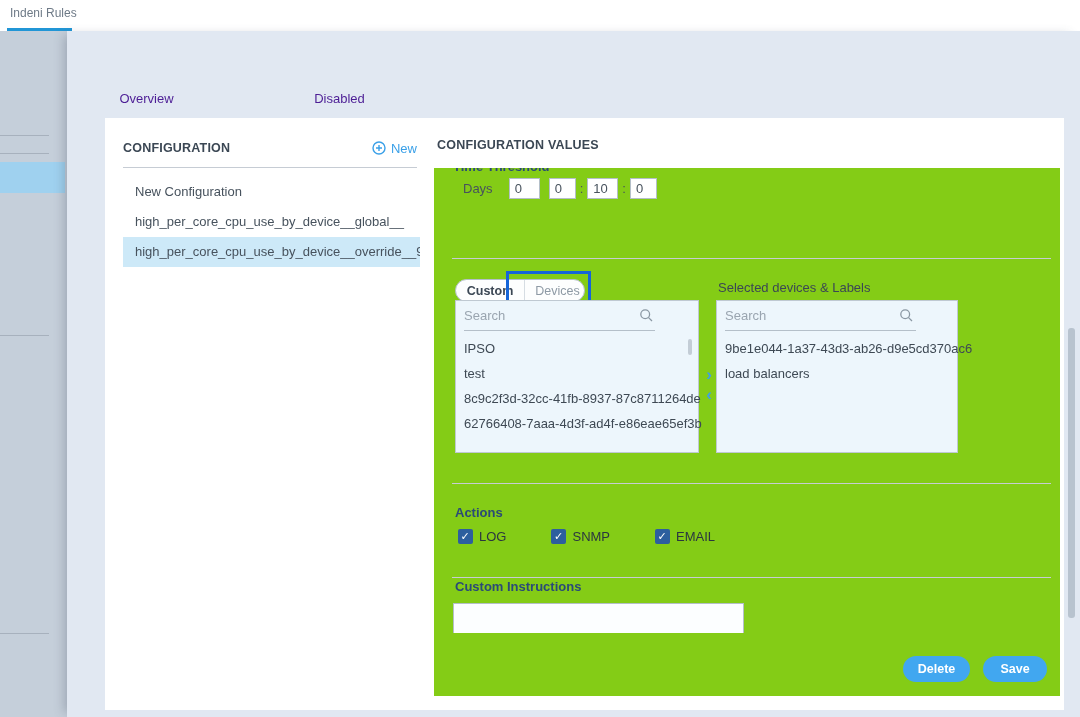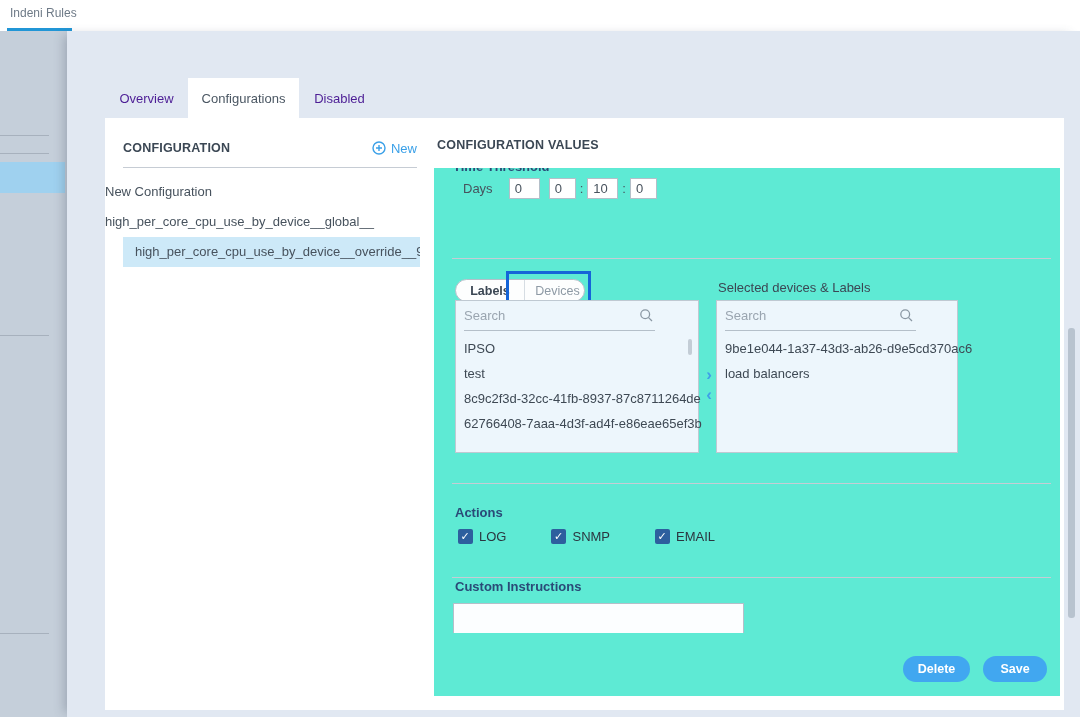--- a/index.html
+++ b/index.html
@@ -36,29 +36,29 @@
   .card { left:38px; top:87px; width:959px; height:592px; background:#ffffff; }
 
   
   .left-panel { left:0; top:0; width:329px; height:592px; }
   .lp-header-row { left:18px; top:18px; width:294px; height:24px; display:flex;
                    align-items:center; justify-content:space-between; }
   .panel-header { font-size:12.5px; font-weight:600; color:#3b4754; letter-spacing:.2px; }
   .new-button { display:flex; align-items:center; gap:5px; color:#3aa0e8; font-size:13px; cursor:pointer; }
   .lp-divider { left:18px; top:49px; width:294px; height:1px; background:#c6ccd4; }
   .config-list { left:0; top:59px; width:329px; }
-  .config-item { height:30px; line-height:30px; font-size:13px; color:#47525d;
+  .config-item { height:30px; line-height:30px; padding-left:30px; font-size:13px; color:#47525d;
                  white-space:nowrap; overflow:hidden; }
   .config-item.selected { background:#cde9f8; margin-left:18px; margin-right:14px; padding-left:12px; }
 
   
   .right-panel { left:329px; top:0; width:630px; height:592px; }
   .rp-header { left:3px; top:20px; }
 
-  .viewport { left:0; top:50px; width:626px; height:528px; background:#5eead4; overflow:hidden; }
+  .viewport { left:0; top:50px; width:626px; height:528px; background:#84cc16; overflow:hidden; }
   .scrollview { position:absolute; left:0; top:0; width:626px; height:465px; overflow:hidden; }
 
   .tt-label { position:absolute; left:19px; top:-9px; font-size:13px; font-weight:700; color:#2a4a77; }
 
   .days-row { position:absolute; left:29px; top:9px; height:22px; display:flex; align-items:center; }
   .days-label { font-size:13px; color:#47525d; margin-right:16px; }
   .time-input { height:21px; border:1px solid #b4bfc9; background:#fff; font-family:inherit;
                 font-size:13px; color:#47525d; padding-left:5px; margin-right:9px; }
   .ti-1 { width:31px; } .ti-2 { width:27px; margin-right:4px; } .ti-3 { width:31px; margin-right:4px; }
   .ti-4 { width:27px; }
@@ -130,21 +130,20 @@
   <div class="abs sb-line" style="top:122px"></div>
   <div class="abs sb-line" style="top:131px"></div>
   <div class="abs sb-highlight"></div>
   <div class="abs sb-line" style="top:304px"></div>
   <div class="abs sb-line" style="top:602px"></div>
 </div>
 
 <div class="abs modal">
 
   <div class="abs tab tab-overview">Overview</div>
-  <div class="abs tab tab-configurations">Configurations</div>
   <div class="abs tab tab-disabled">Disabled</div>
 
   <div class="abs card">
 
     <div class="abs left-panel">
       <div class="abs lp-header-row">
         <span class="panel-header">CONFIGURATION</span>
         <span class="new-button">
           <span style="display:flex">
             <svg width="14" height="14" viewBox="0 0 14 14">
@@ -177,21 +176,21 @@
             <input class="time-input ti-2" value="0" style="">
             <span class="colon">:</span>
             <input class="time-input ti-3" value="10" style="">
             <span class="colon">:</span>
             <input class="time-input ti-4" value="0" style="">
           </div>
 
           <div class="hdivider" style="top:90px"></div>
 
           <div class="pill-tabs">
-            <div class="pill-seg seg-labels">Labels</div>
+            <div class="pill-seg seg-labels">Custom</div>
             <div class="pill-seg seg-devices">Devices</div>
           </div>
           <div class="annotation-box"></div>
 
           <span class="selected-header">Selected devices &amp; Labels</span>
 
           <div class="listbox lb-left">
             <div class="search-row">
               <input class="search-input" placeholder="Search" style="">
               <span class="search-icon">

